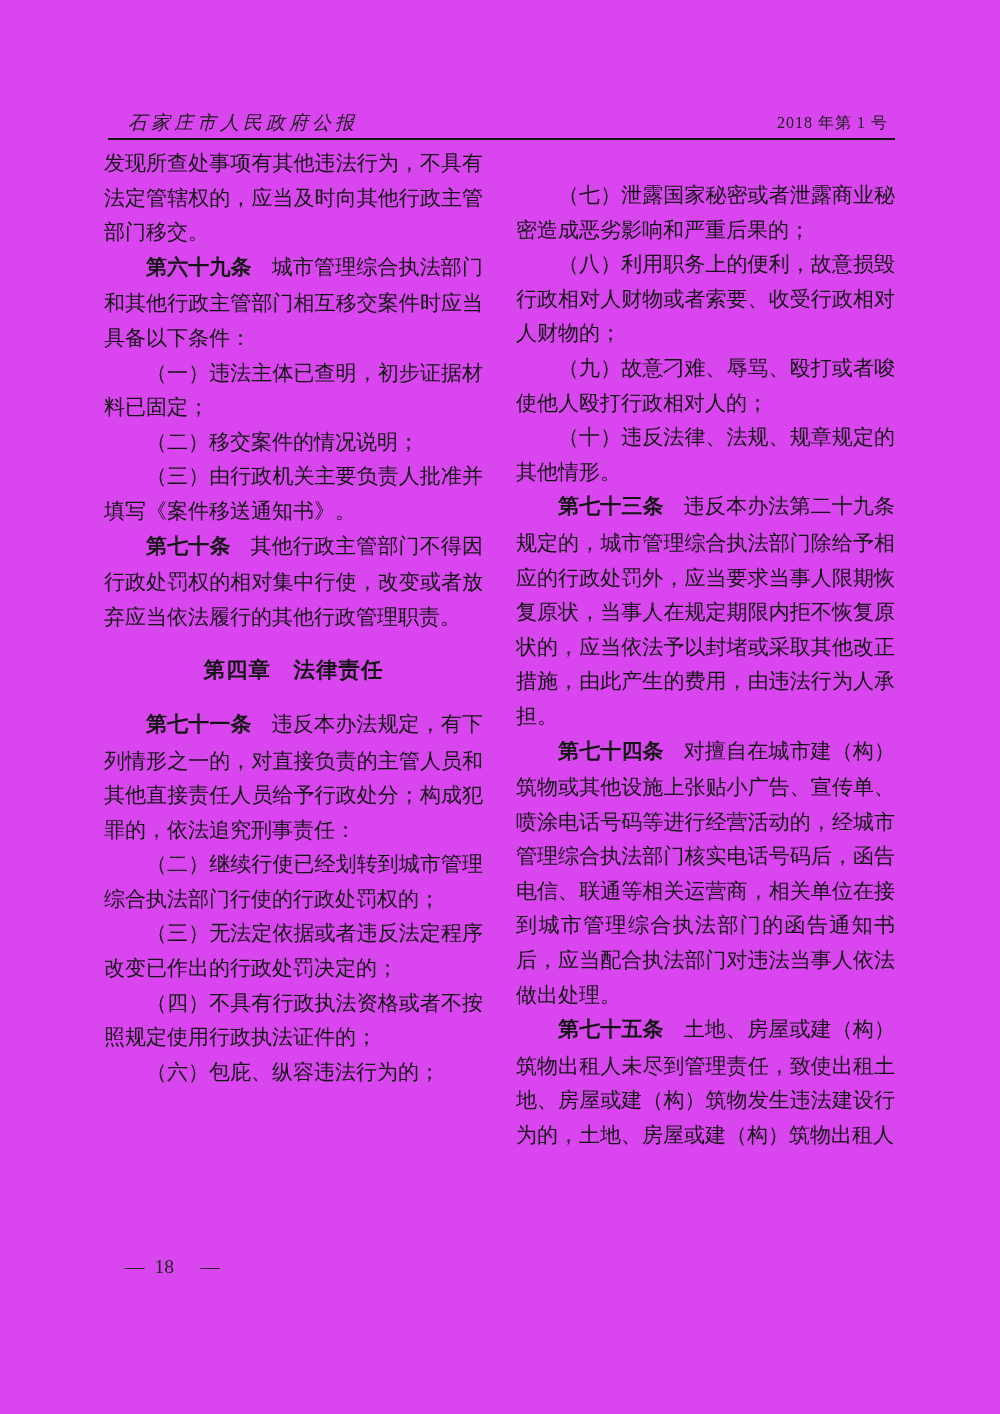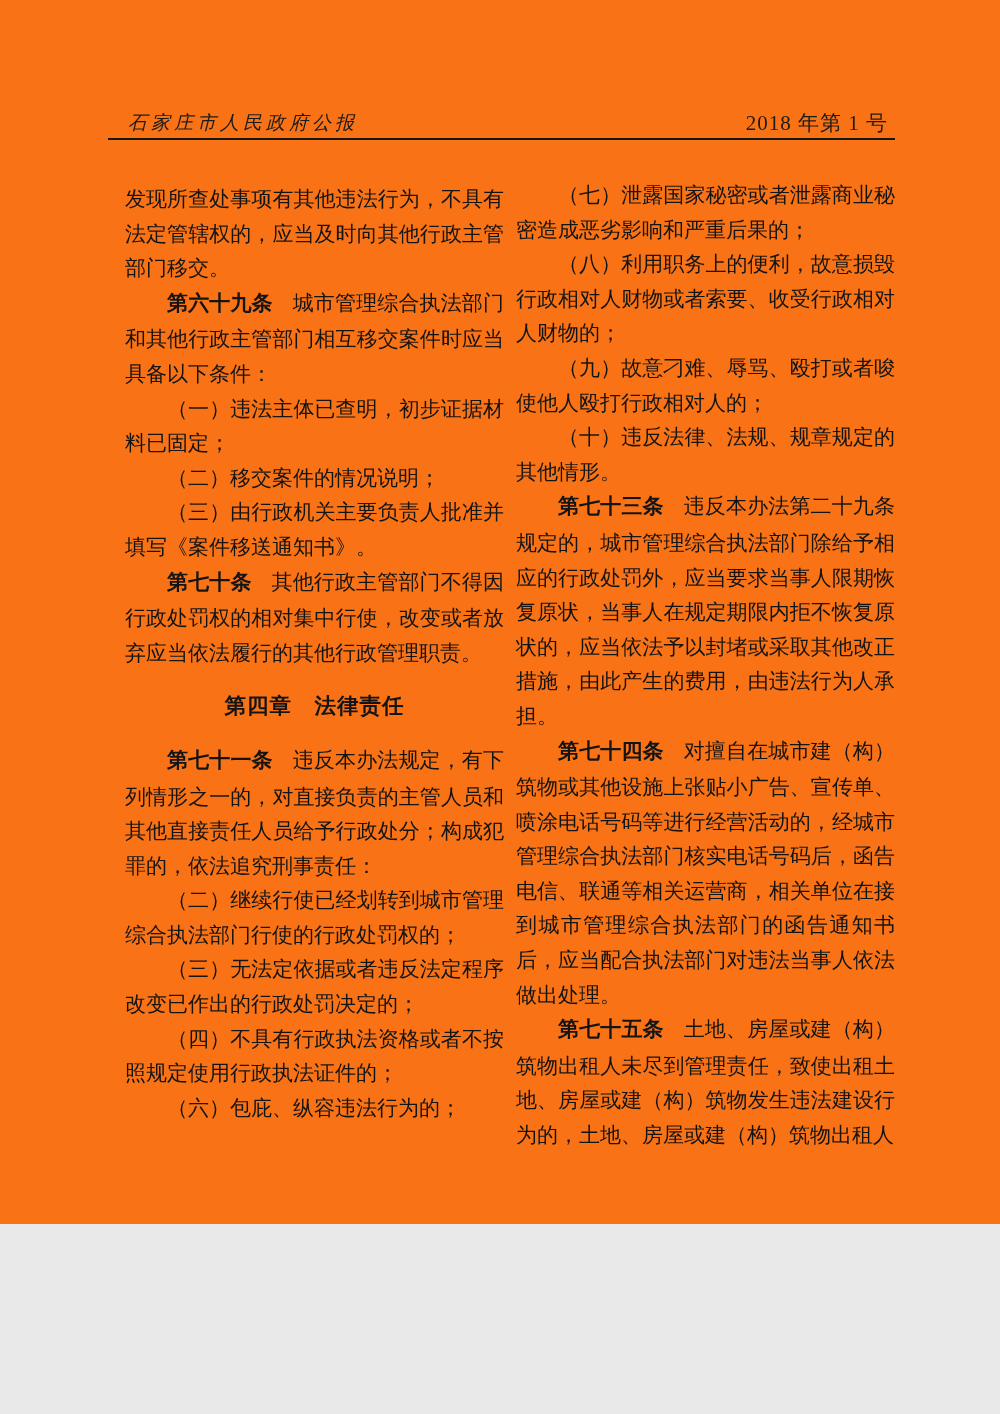--- a/index.html
+++ b/index.html
@@ -1,53 +1,53 @@
 <!DOCTYPE html>
 <html><head>
 <meta charset="utf-8">
 <style>
   html,body{margin:0;padding:0;background:#e9e9e9;}
   .page{
     position:relative;
-    width:1000px;height:1224px;
-    background:#f97316;
+    width:1000px;height:1414px;
+    background:#d946ef;
     overflow:hidden;
     color:#161616;
     font-family:"Liberation Serif","DejaVu Serif",serif;
   }
   
   .running-head-title{
     position:absolute;left:128px;top:112px;
     font-size:19px;line-height:22px;
     font-style:italic;
     letter-spacing:4px;
     color:#1b1b1b;
   }
   .running-head-issue{
     position:absolute;right:112px;top:112px;
-    font-size:21px;line-height:22px;
+    font-size:16px;line-height:22px;
     letter-spacing:1px;
     color:#1b1b1b;
   }
   .head-rule{
     position:absolute;left:108px;top:138px;
     width:787px;height:2.4px;
     background:#171717;
   }
   
   .col{
     position:absolute;top:146px;
     width:379px;
     font-size:21px;
     line-height:34.6px;
     text-align:justify;
     text-justify:inter-character;
     color:#141414;
   }
-  .col-left{left:125px;margin-top:36px;}
+  .col-left{left:104px;}
   .col-right{left:516px;margin-top:32px;}
   .col p{margin:0;padding:0;text-indent:2em;}
   .col p.plain{text-indent:0;}
   .col p.chapter{
     text-indent:0;
     text-align:center;
     font-weight:bold;
     font-size:21.5px;
     font-family:Liberation Serif, serif;
     margin:19px 0 19px 0;

